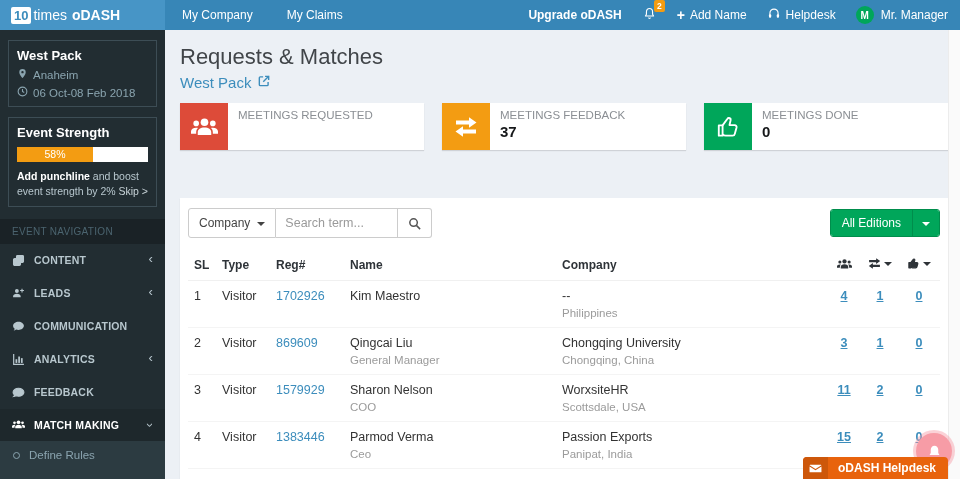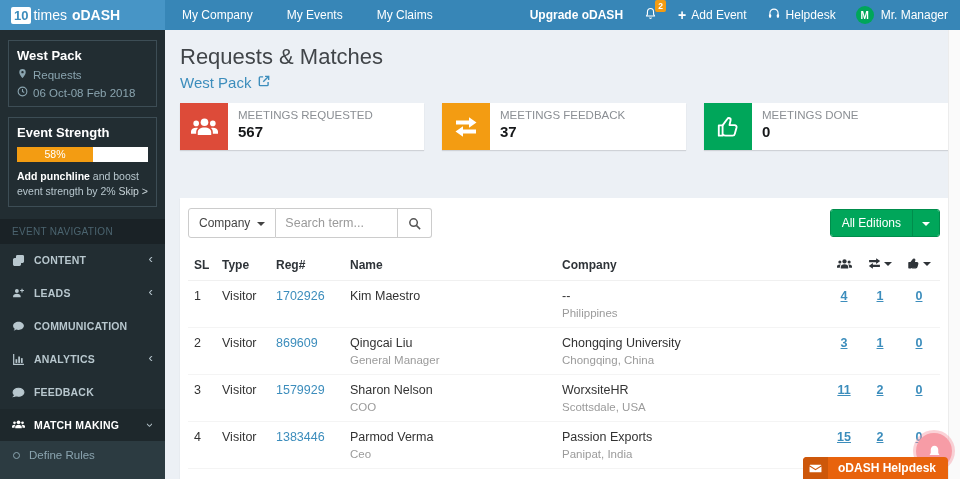--- a/index.html
+++ b/index.html
@@ -132,37 +132,36 @@
 <body>
 
 <div class="navbar">
   <div class="logo">
     <span class="ten">10</span>
     <span class="times">times</span>
     <span class="odash">oDASH</span>
   </div>
   <div class="nav-left">
     <div class="nav-item">My Company</div>
-    <div class="nav-item">My Events</div>
     <div class="nav-item">My Claims</div>
   </div>
   <div class="nav-right">
     <span class="upgrade">Upgrade oDASH</span>
     <span class="bell-wrap">
       <span>
         <svg viewBox="0 0 24 24" width="15" height="15" fill="none" stroke="#fff" stroke-width="1.8">
           <path d="M18.5 16h-13l1.6-2.7V9.4C7.1 6.4 9.1 4 12 4s4.9 2.4 4.9 5.4v3.9z" stroke-linejoin="round"></path>
           <path d="M10.3 18.6a1.8 1.8 0 0 0 3.4 0"></path>
         </svg>
       </span>
       <span class="badge">2</span>
     </span>
     <span class="addevent">
       <span class="plus">+</span>
-      <span>Add Event</span>
+      <span>Add Name</span>
     </span>
     <span class="helpd">
       <span>
         <svg viewBox="0 0 24 24" width="14" height="14" fill="none" stroke="#fff" stroke-width="2">
           <path d="M5 14v-3.5a7 7 0 0 1 14 0V14"></path>
           <rect x="3.4" y="12.5" width="3.8" height="6" rx="1.6" fill="#fff" stroke="none"></rect>
           <rect x="16.8" y="12.5" width="3.8" height="6" rx="1.6" fill="#fff" stroke="none"></rect>
         </svg>
       </span>
       <span>Helpdesk</span>
@@ -176,21 +175,21 @@
 
 <div class="sidebar">
   <div class="side-box">
     <div class="ev-name">West Pack</div>
     <div class="ev-row">
       <span>
         <svg viewBox="0 0 24 24" width="11" height="11" fill="#8aa4af">
             <path d="M12 2a7 7 0 0 0-7 7c0 5.2 7 13 7 13s7-7.8 7-13a7 7 0 0 0-7-7zm0 9.6A2.6 2.6 0 1 1 14.6 9 2.6 2.6 0 0 1 12 11.6z"></path>
           </svg>
       </span>
-      <span>Requests</span>
+      <span>Anaheim</span>
     </div>
     <div class="ev-row">
       <span>
         <svg viewBox="0 0 24 24" width="11" height="11" fill="none" stroke="#8aa4af" stroke-width="2.4">
             <circle cx="12" cy="12" r="9.5"></circle>
             <path d="M12 6.5V12l3.8 2.3"></path>
           </svg>
       </span>
       <span>06 Oct-08 Feb 2018</span>
     </div>
@@ -295,21 +294,20 @@
             <circle cx="12" cy="3.8" r="3.4"></circle>
             <path d="M12 8.4c-3.6 0-6 1.8-6 4.2V15h12v-2.4c0-2.4-2.4-4.2-6-4.2z"></path>
             <circle cx="4.6" cy="4.8" r="2.5"></circle>
             <path d="M4.6 8.6C1.9 8.6 0 10 0 11.9V14h4.6v-1.4c0-1.5.6-2.8 1.7-3.7-.5-.2-1.1-.3-1.7-.3z"></path>
             <circle cx="19.4" cy="4.8" r="2.5"></circle>
             <path d="M19.4 8.6c-.6 0-1.2.1-1.7.3 1.1.9 1.7 2.2 1.7 3.7V14H24v-2.1c0-1.9-1.9-3.3-4.6-3.3z"></path>
           </svg>
       </div>
       <div class="card-body">
         <div class="card-label">MEETINGS REQUESTED</div>
-        <div class="card-value">567</div>
       </div>
     </div>
     <div class="card">
       <div class="card-icon" style="background:#f39c12;">
         <svg viewBox="0 0 24 24" width="24" height="24" fill="#fff">
             <path d="M2 5.5h13V2.2L22.5 7.5 15 12.8V9.5H2z"></path>
             <path d="M22 14.5H9v-3.3L1.5 16.5 9 21.8v-3.3h13z"></path>
           </svg>
       </div>
       <div class="card-body">

